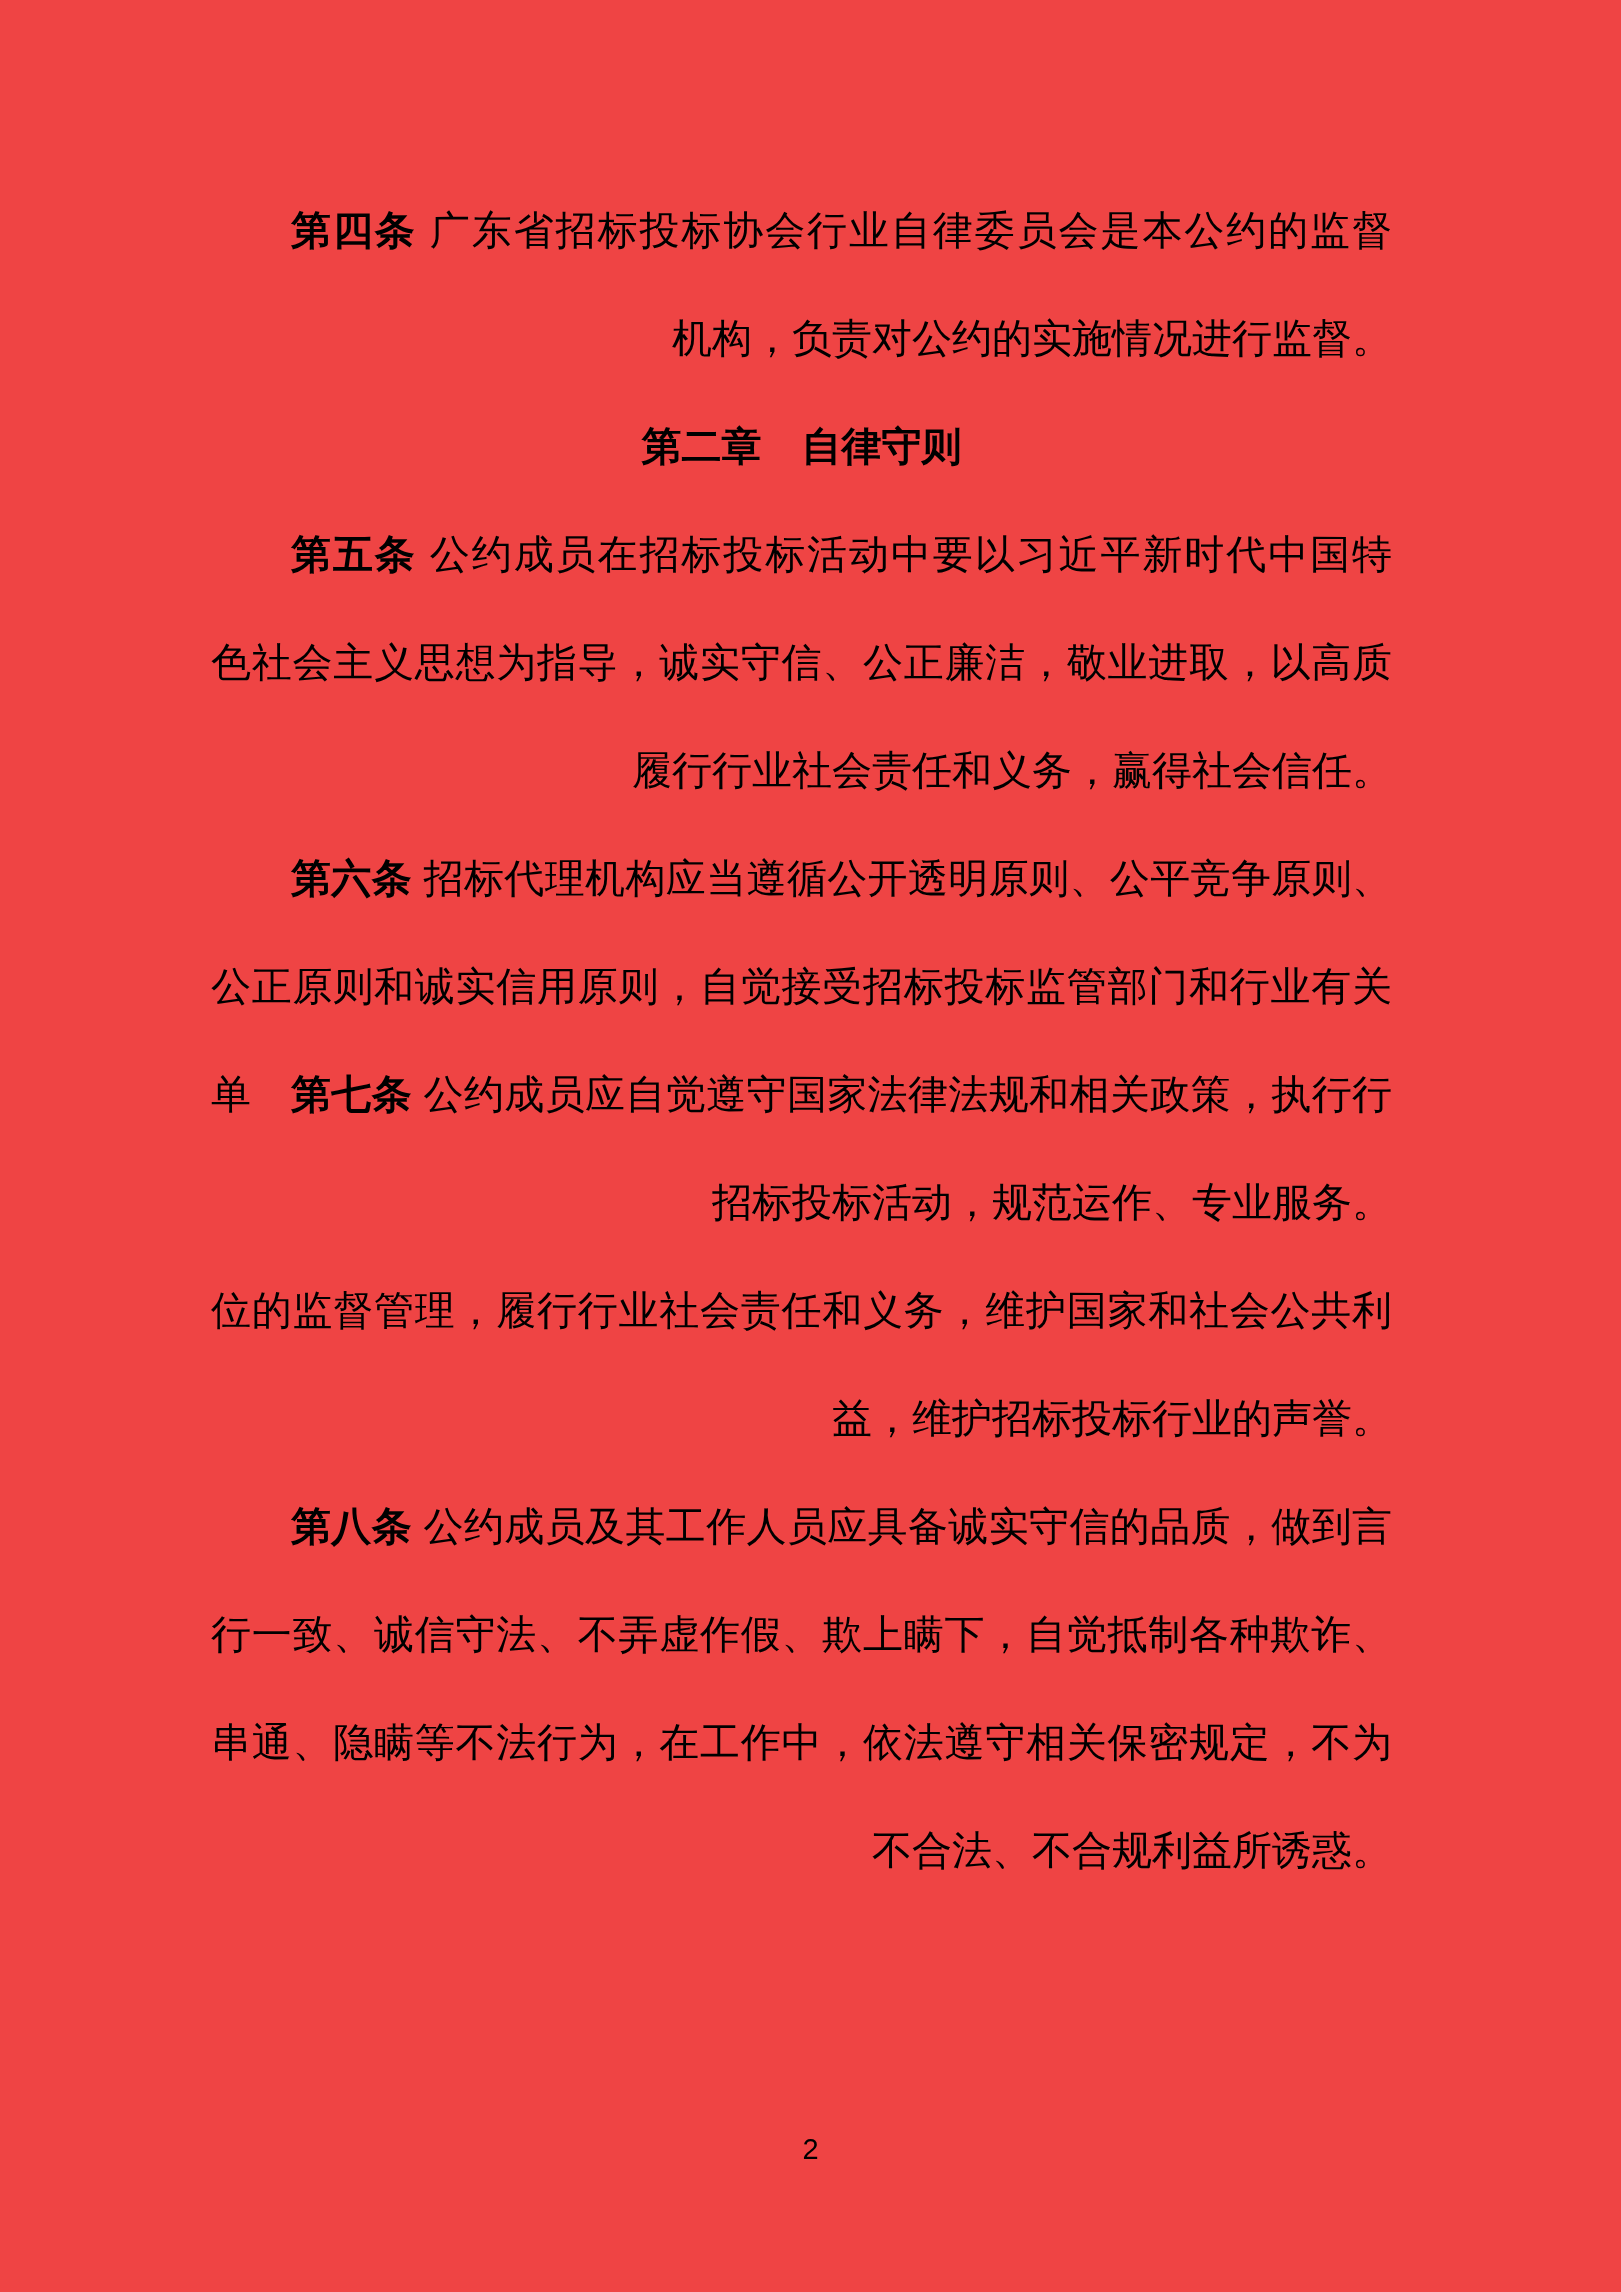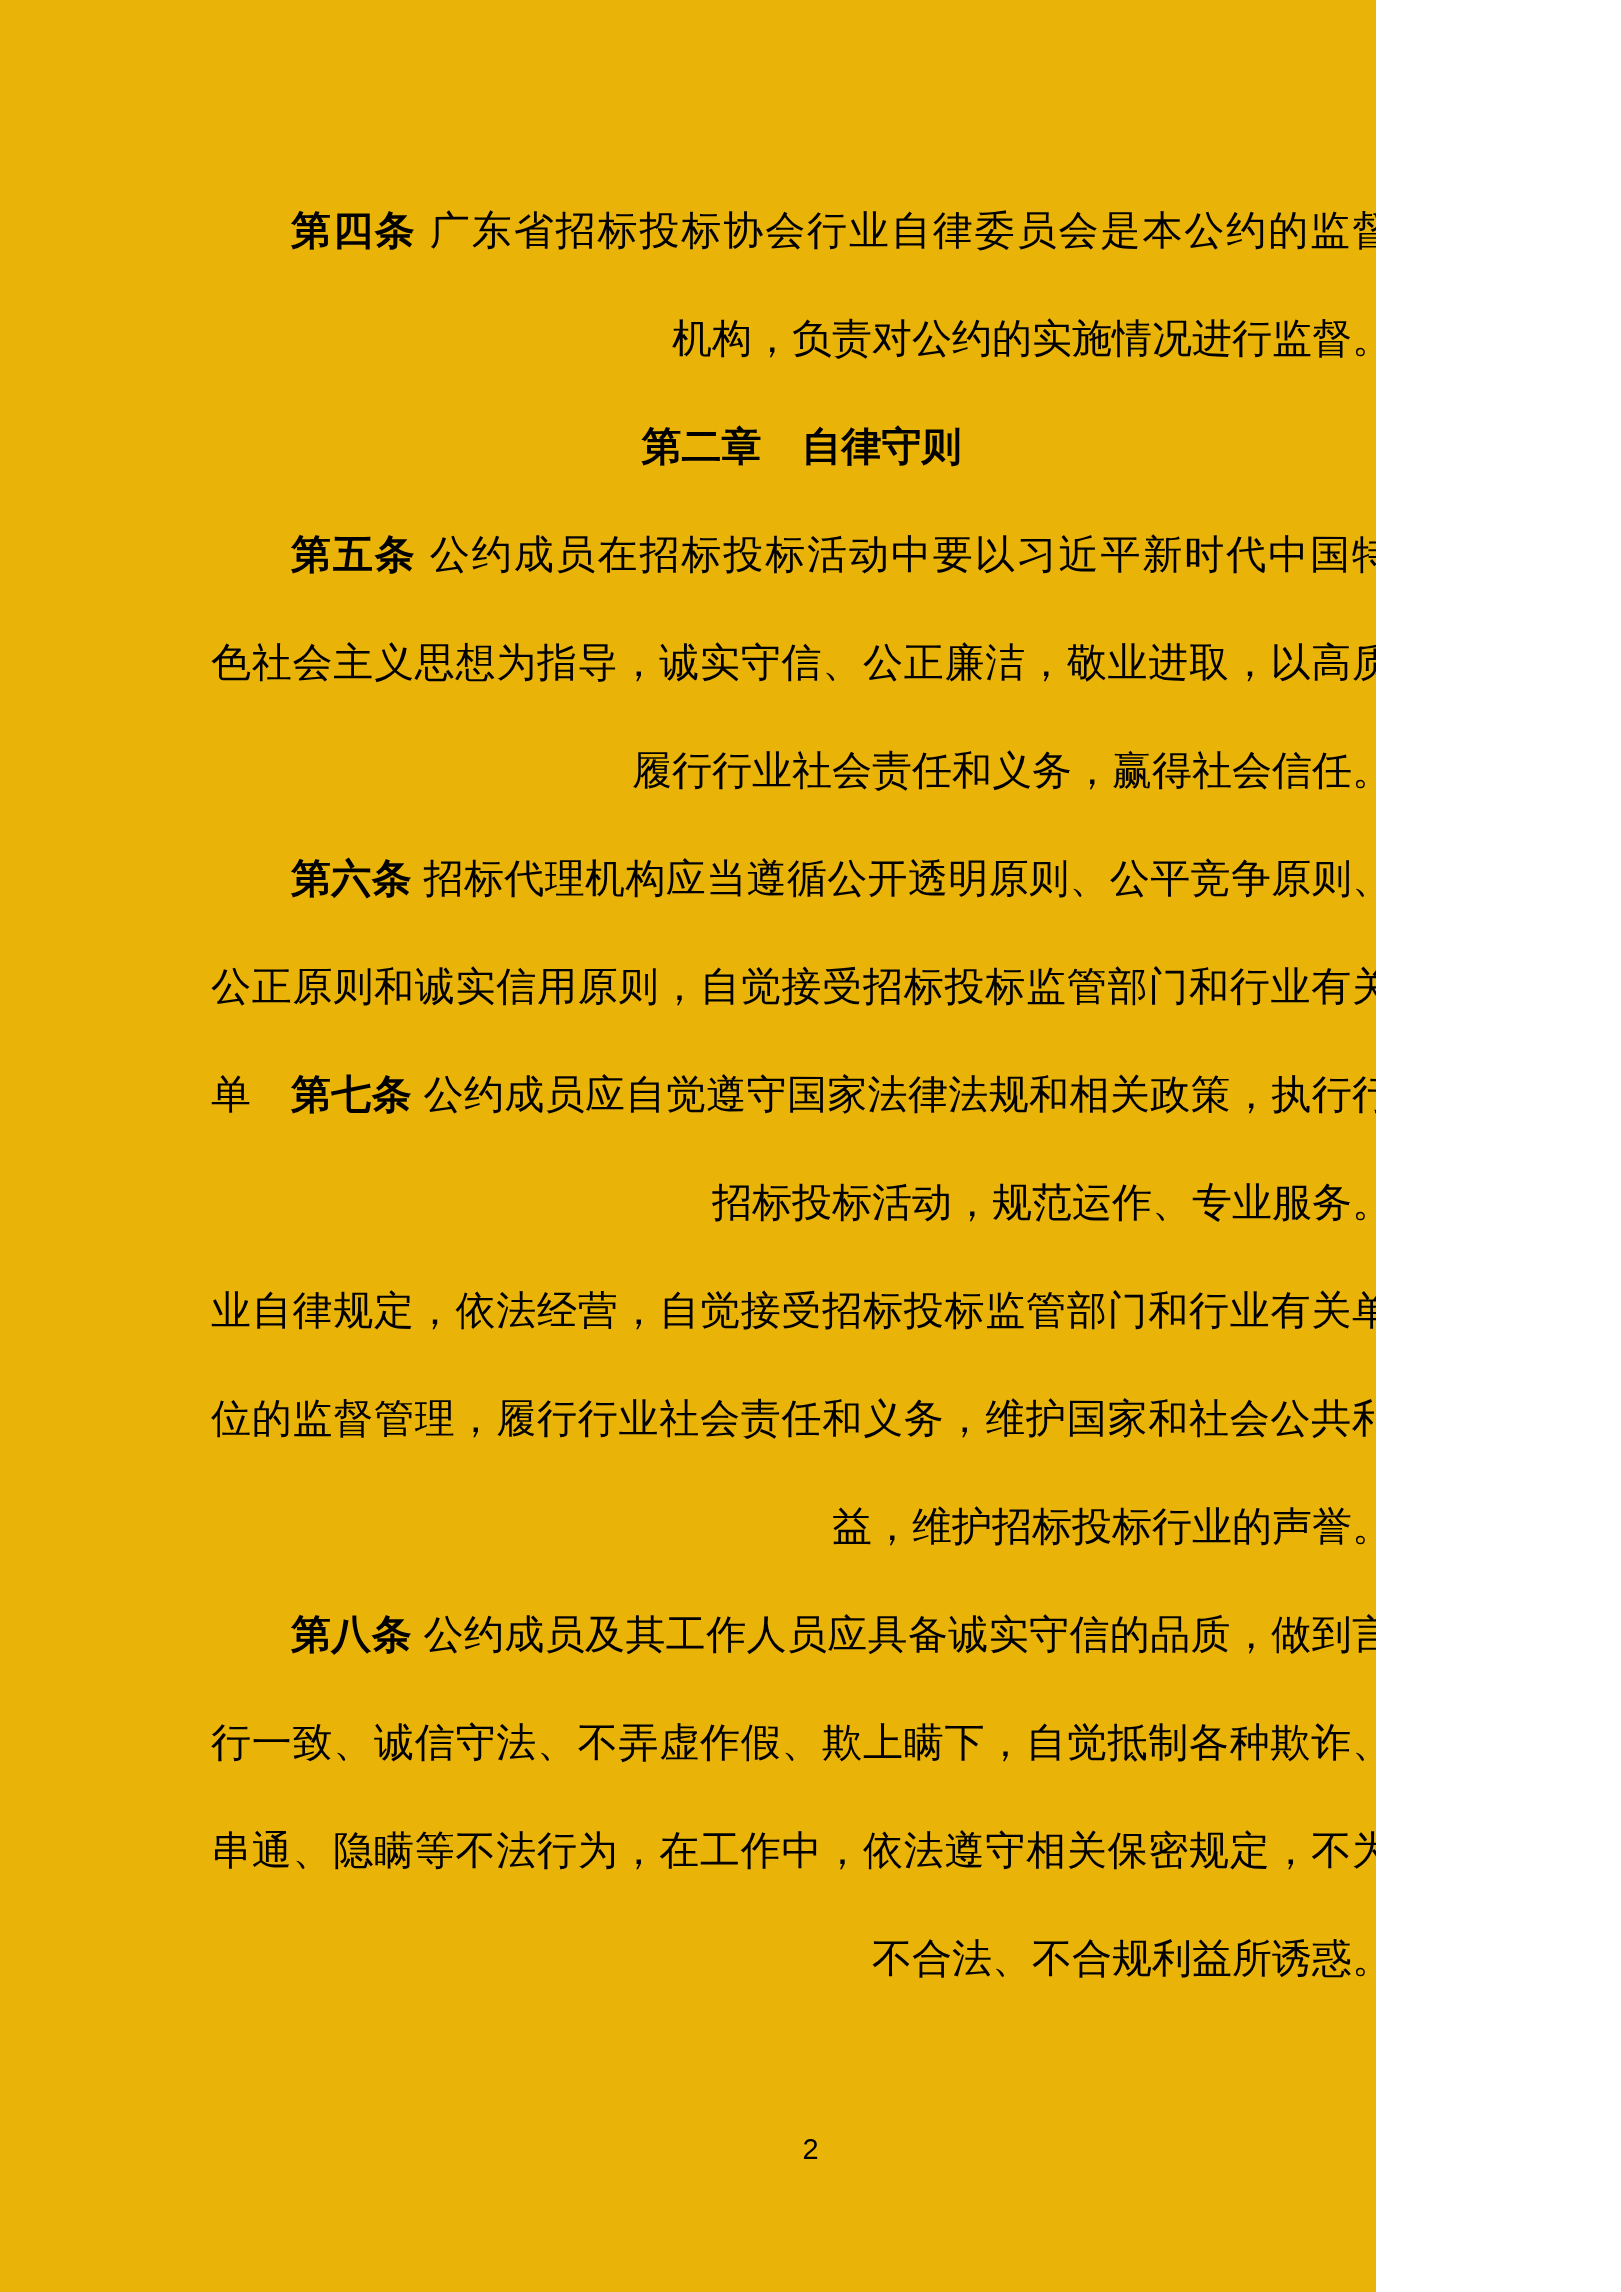--- a/index.html
+++ b/index.html
@@ -1,21 +1,21 @@
 <!DOCTYPE html>
 <html><head>
 <meta charset="utf-8">
 <style>
   html, body { margin: 0; padding: 0; }
   body { background: #ffffff; }
   .page {
     position: relative;
-    width: 1376px;
+    width: 1621px;
     height: 2293px;
-    background: #eab308;
+    background: #ef4444;
     overflow: hidden;
     font-family: "Liberation Sans", sans-serif;
     color: #000000;
   }
   .content {
     position: absolute;
     left: 211px;
     top: 176px;
     width: 1181px;
   }
@@ -58,21 +58,20 @@
       <div class="line para-start fill"><b>第四条</b> 广东省招标投标协会行业自律委员会是本公约的监督</div>
       <div class="line plain">机构，负责对公约的实施情况进行监督。</div>
       <div class="line heading">第二章　自律守则</div>
       <div class="line para-start fill"><b>第五条</b> 公约成员在招标投标活动中要以习近平新时代中国特</div>
       <div class="line plain fill">色社会主义思想为指导，诚实守信、公正廉洁，敬业进取，以高质</div>
       <div class="line plain">履行行业社会责任和义务，赢得社会信任。</div>
       <div class="line para-start fill"><b>第六条</b> 招标代理机构应当遵循公开透明原则、公平竞争原则、</div>
       <div class="line plain fill">公正原则和诚实信用原则，自觉接受招标投标监管部门和行业有关单</div>
       <div class="line para-start fill"><b>第七条</b> 公约成员应自觉遵守国家法律法规和相关政策，执行行</div>
       <div class="line plain">招标投标活动，规范运作、专业服务。</div>
-      <div class="line plain fill">业自律规定，依法经营，自觉接受招标投标监管部门和行业有关单</div>
       <div class="line plain fill">位的监督管理，履行行业社会责任和义务，维护国家和社会公共利</div>
       <div class="line plain">益，维护招标投标行业的声誉。</div>
       <div class="line para-start fill"><b>第八条</b> 公约成员及其工作人员应具备诚实守信的品质，做到言</div>
       <div class="line plain fill">行一致、诚信守法、不弄虚作假、欺上瞒下，自觉抵制各种欺诈、</div>
       <div class="line plain fill">串通、隐瞒等不法行为，在工作中，依法遵守相关保密规定，不为</div>
       <div class="line plain">不合法、不合规利益所诱惑。</div>
     </div>
   <div class="footer">2</div>
 </div>
 

